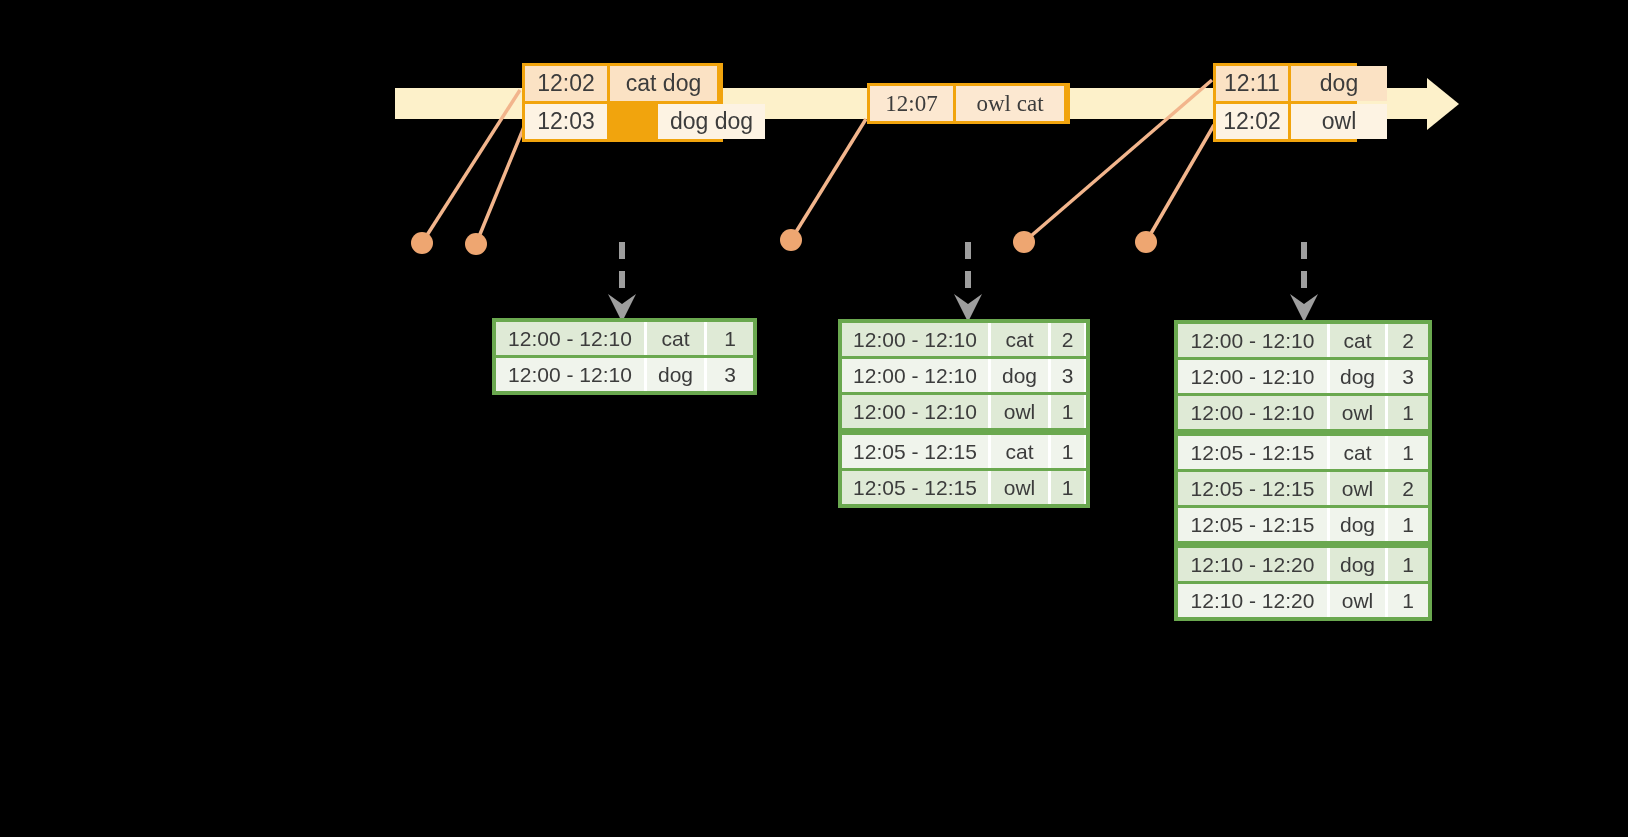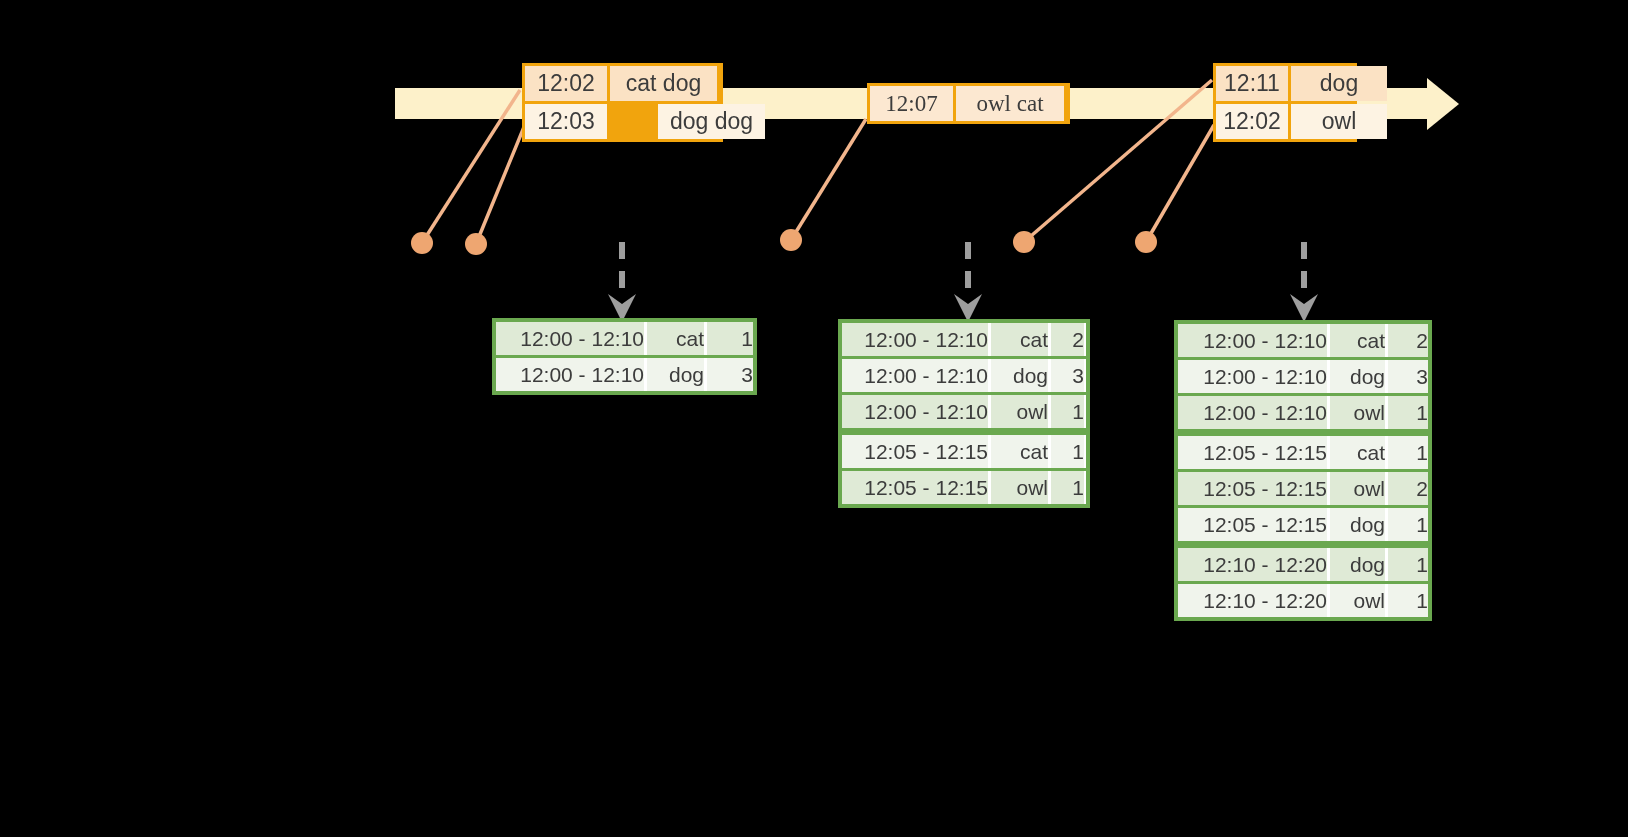--- a/index.html
+++ b/index.html
@@ -23,21 +23,21 @@
     background:var(--cream);overflow:hidden;white-space:nowrap;}
   .ecell + .ecell{border-left:3px solid var(--gold);}
   .erow:first-child .ecell{background:var(--peach);}
   .erow:nth-child(2) .ecell{background:var(--cream);}
   .etable.single .erow:first-child .ecell{background:var(--peach-mid);}
   
   .gtable{position:absolute;border:4px solid var(--green);box-sizing:border-box;background:var(--white);}
   .grow{display:grid;column-gap:3px;background:var(--white);}
   .grow + .grow{border-top:3px solid var(--green);}
   .grow.group-start{border-top:7px solid var(--green);}
-  .gcell{height:33px;line-height:33px;text-align:right;font-size:21px;color:var(--ink);
+  .gcell{height:33px;line-height:33px;text-align:center;font-size:21px;color:var(--ink);
     overflow:hidden;white-space:nowrap;}
   .grow:nth-child(odd) .gcell{background:var(--green-dark);}
   .grow:nth-child(even) .gcell{background:var(--green-light);}
 </style>
 </head>
 <body>
 
 <div id="canvas">
 
   <div class="band" style="left:395px;top:88px;width:1032px;height:31px;"></div>

